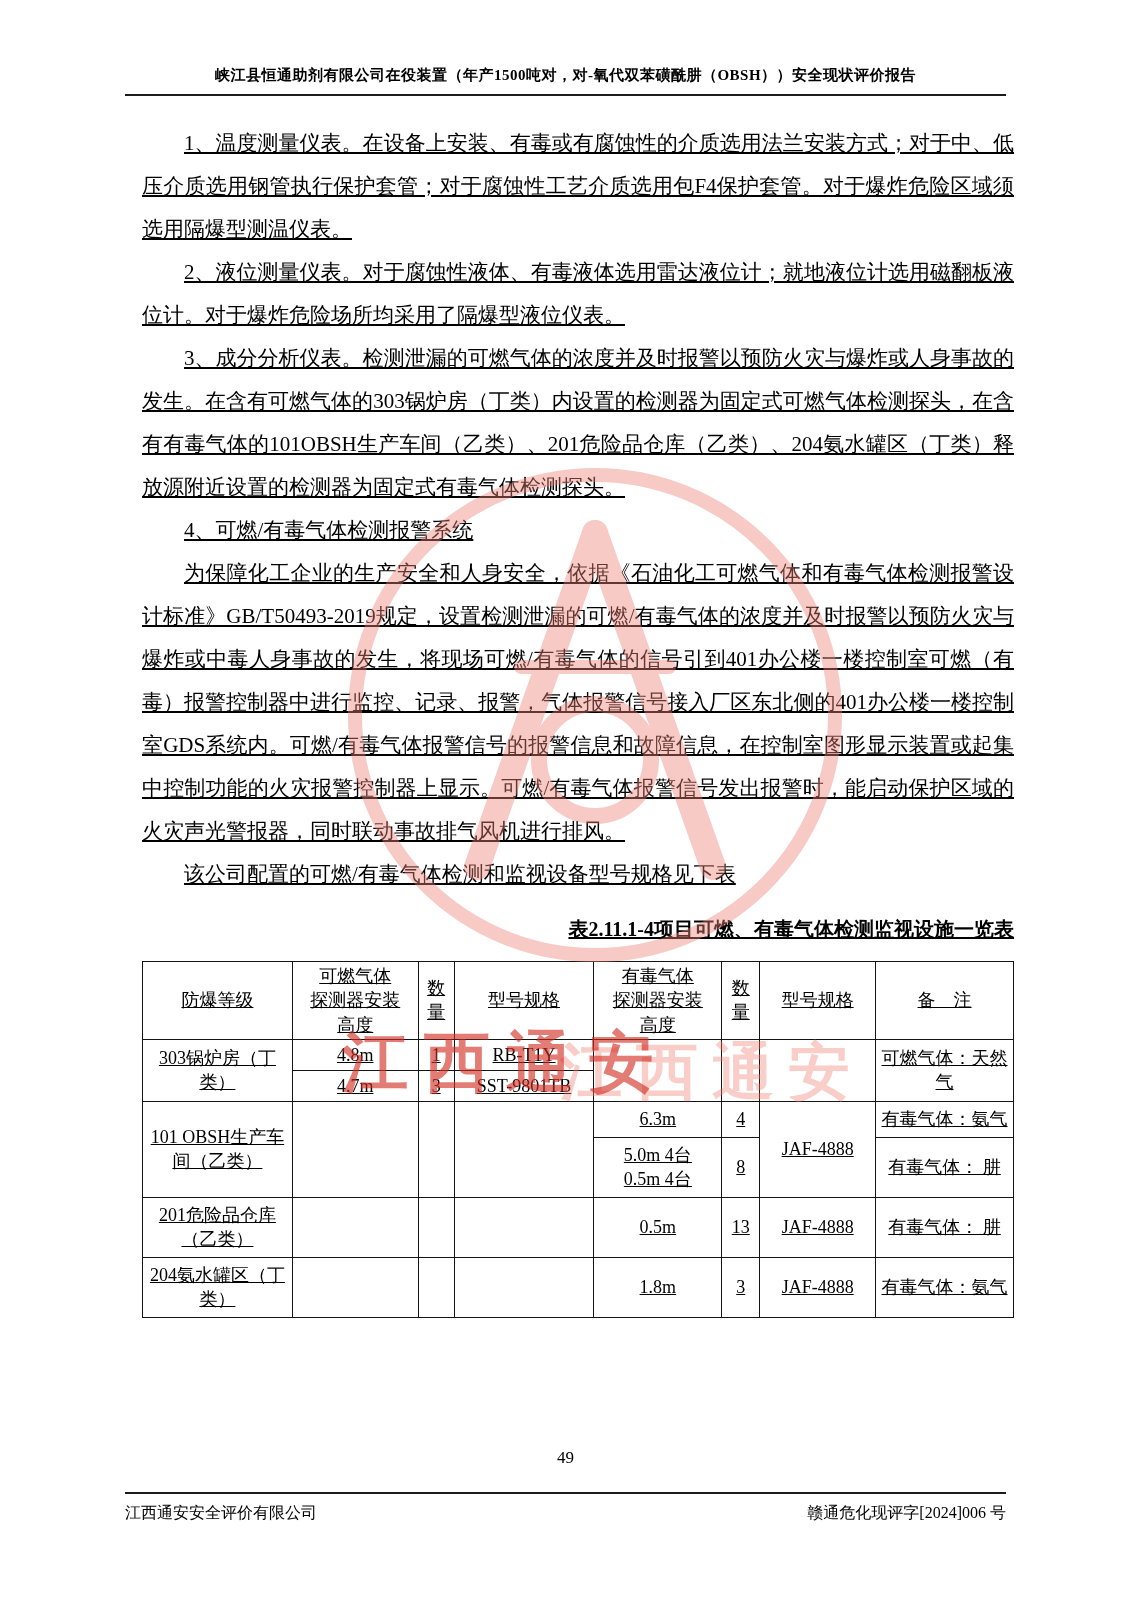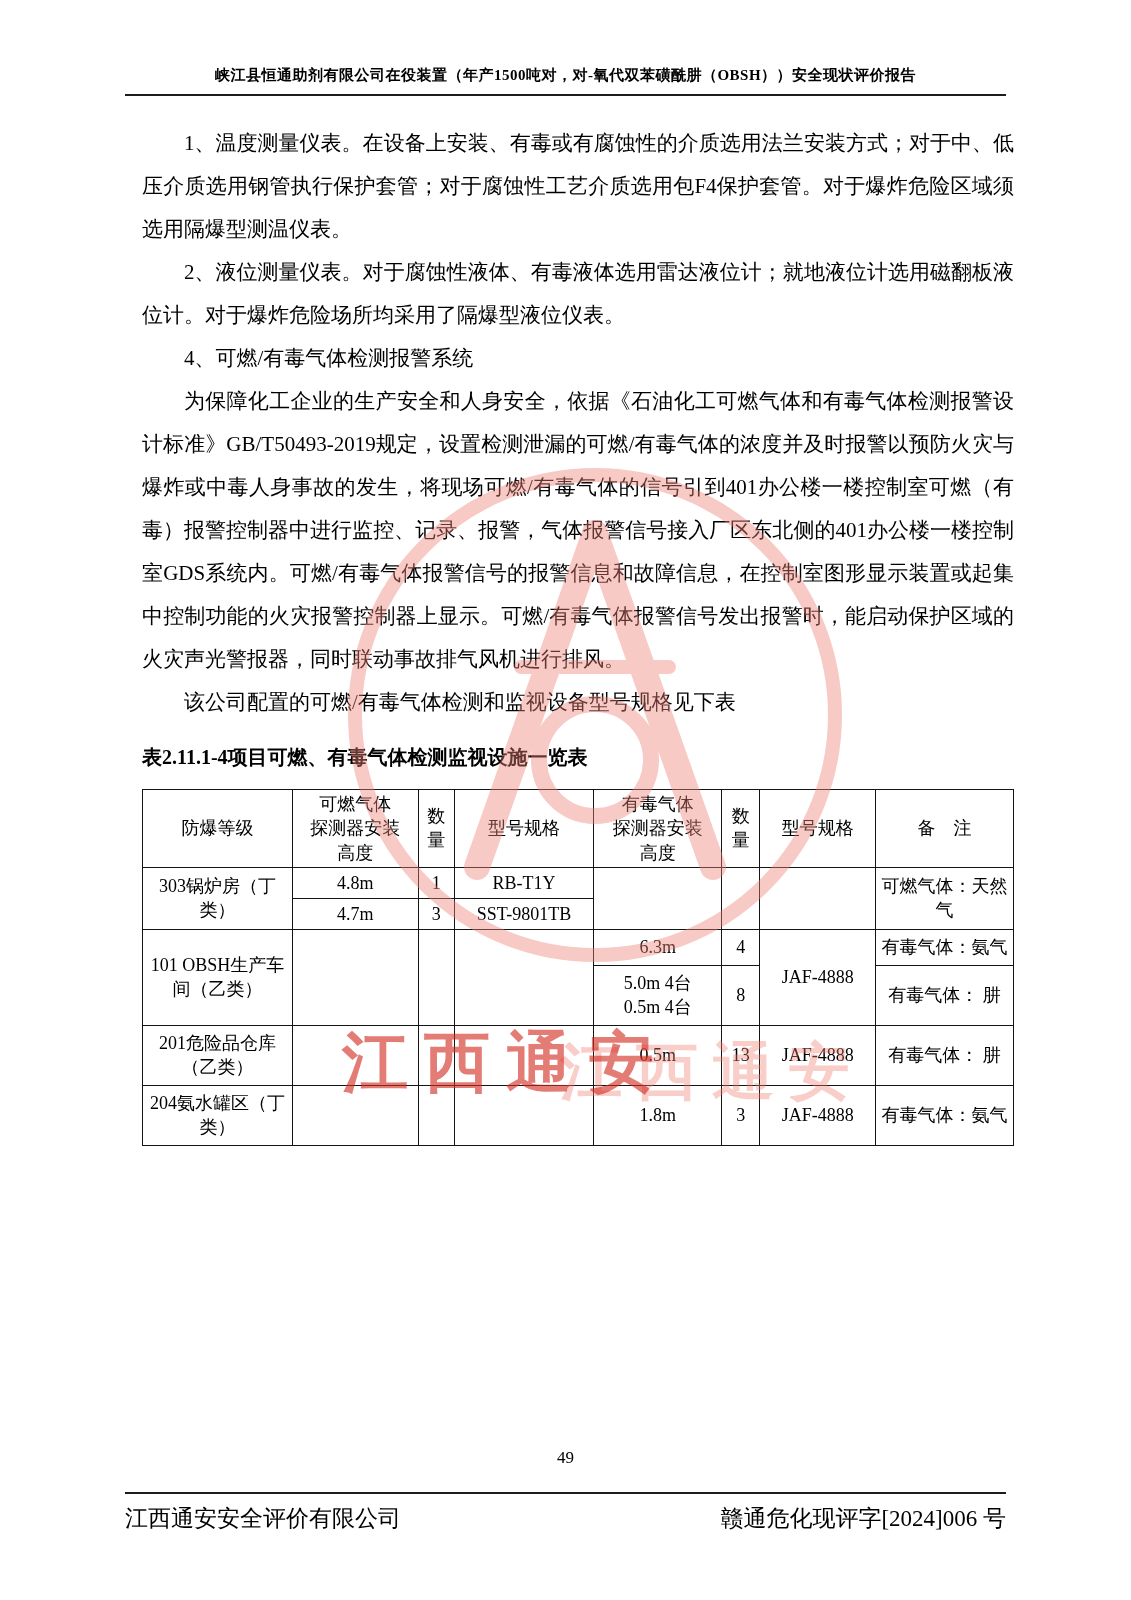--- a/index.html
+++ b/index.html
@@ -25,24 +25,25 @@
     border-bottom: 2px solid #1c1c1c;
     z-index: 2;
   }
   .content {
     position: absolute;
     top: 122px; left: 142px; width: 872px;
     font-size: 21px;
     line-height: 43px;
     text-align: justify;
     z-index: 2;
+    text-decoration: underline;
   }
   .para { text-indent: 2em; }
   .table-title {
-    text-align: left;
+    text-align: right;
     font-weight: 700;
     font-size: 20px;
     margin: 12px 0 10px 0;
     text-indent: 0;
   }
   table.gas-table {
     width: 100%;
     border-collapse: collapse;
     font-size: 18px;
     line-height: 1.35;
@@ -68,21 +69,21 @@
     font-size: 17px;
     z-index: 2;
   }
   .doc-footer {
     position: absolute;
     top: 1492px; left: 125px; width: 881px;
     border-top: 2px solid #1c1c1c;
     padding-top: 9px;
     display: flex;
     justify-content: space-between;
-    font-size: 23px;
+    font-size: 16px;
     z-index: 2;
   }
   
   .wm-emblem {
     position: absolute;
     top: 455px; left: 335px;
     width: 520px; height: 520px;
     opacity: 0.42;
     z-index: 3;
     pointer-events: none;
@@ -115,20 +116,21 @@
 </head>
 <body>
 
 <div class="page">
 
   <div class="doc-header">峡江县恒通助剂有限公司在役装置（年产1500吨对，对-氧代双苯磺酰肼（OBSH））安全现状评价报告</div>
 
   <div class="content">
     <p class="para">1、温度测量仪表。在设备上安装、有毒或有腐蚀性的介质选用法兰安装方式；对于中、低压介质选用钢管执行保护套管；对于腐蚀性工艺介质选用包F4保护套管。对于爆炸危险区域须选用隔爆型测温仪表。</p>
     <p class="para">2、液位测量仪表。对于腐蚀性液体、有毒液体选用雷达液位计；就地液位计选用磁翻板液位计。对于爆炸危险场所均采用了隔爆型液位仪表。</p>
+    <p class="para">3、成分分析仪表。检测泄漏的可燃气体的浓度并及时报警以预防火灾与爆炸或人身事故的发生。在含有可燃气体的303锅炉房（丁类）内设置的检测器为固定式可燃气体检测探头，在含有有毒气体的101OBSH生产车间（乙类）、201危险品仓库（乙类）、204氨水罐区（丁类）释放源附近设置的检测器为固定式有毒气体检测探头。</p>
     <p class="para">4、可燃/有毒气体检测报警系统</p>
     <p class="para">为保障化工企业的生产安全和人身安全，依据《石油化工可燃气体和有毒气体检测报警设计标准》GB/T50493-2019规定，设置检测泄漏的可燃/有毒气体的浓度并及时报警以预防火灾与爆炸或中毒人身事故的发生，将现场可燃/有毒气体的信号引到401办公楼一楼控制室可燃（有毒）报警控制器中进行监控、记录、报警，气体报警信号接入厂区东北侧的401办公楼一楼控制室GDS系统内。可燃/有毒气体报警信号的报警信息和故障信息，在控制室图形显示装置或起集中控制功能的火灾报警控制器上显示。可燃/有毒气体报警信号发出报警时，能启动保护区域的火灾声光警报器，同时联动事故排气风机进行排风。</p>
     <p class="para">该公司配置的可燃/有毒气体检测和监视设备型号规格见下表</p>
 
     <div class="table-title">表2.11.1-4项目可燃、有毒气体检测监视设施一览表</div>
 
     <table class="gas-table">
       <colgroup>
         <col style="width:150px">
           <col style="width:126px">

